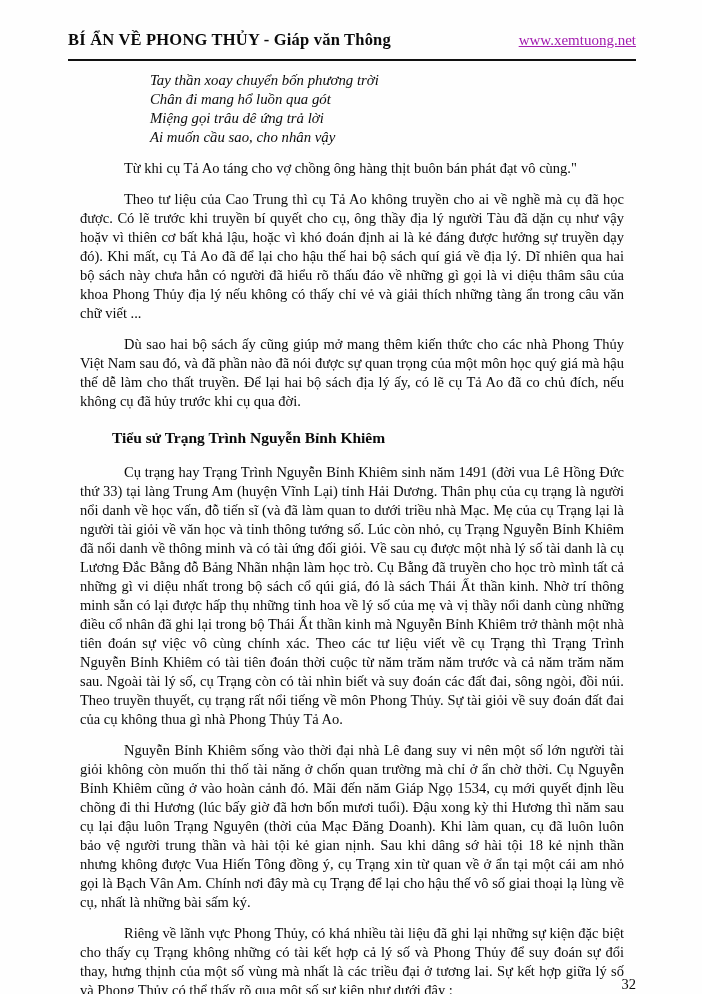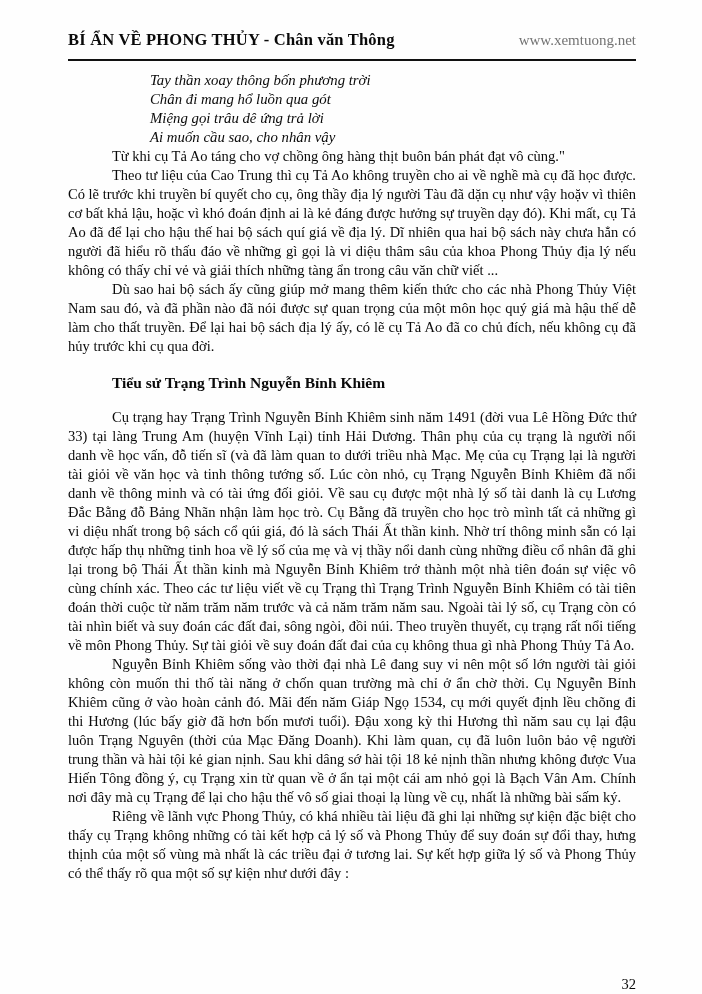--- a/index.html
+++ b/index.html
@@ -24,38 +24,39 @@
     align-items: baseline;
   }
   .book-title {
     font-weight: bold;
     font-size: 16.5px;
     letter-spacing: 0.2px;
     white-space: nowrap;
   }
   .website-link {
     font-size: 15px;
-    color: #737373;
+    color: #a21caf;
+    text-decoration: underline;
     cursor: pointer;
     white-space: nowrap;
   }
   .header-divider {
     border: none;
     border-top: 2px solid #111;
     margin: 9px 0 10px 0;
   }
   .poem {
     margin-left: 82px;
     font-style: italic;
     font-size: 14.8px;
     line-height: 19px;
   }
   .poem-line { white-space: nowrap; }
   .body-text p {
-    margin: 0;
+    margin: 12px;
     font-size: 14.5px;
     line-height: 19px;
     text-align: justify;
     text-indent: 44px;
   }
   .section-heading {
     font-size: 15.5px;
     font-weight: bold;
     margin: 18px 0 16px 0;
     padding-left: 44px;
@@ -66,28 +67,28 @@
     right: 66px;
     font-size: 14.5px;
   }
 </style>
 </head>
 <body>
 
 <div class="page">
 
   <div class="page-header">
-    <span class="book-title">BÍ ẨN VỀ PHONG THỦY  - Chân văn Thông</span>
+    <span class="book-title">BÍ ẨN VỀ PHONG THỦY  - Giáp văn Thông</span>
     <a class="website-link">www.xemtuong.net</a>
   </div>
 
   <hr class="header-divider">
 
   <div class="poem">
-    <div class="poem-line">Tay thần xoay thông bốn phương trời</div>
+    <div class="poem-line">Tay thần xoay chuyển bốn phương trời</div>
     <div class="poem-line">Chân đi mang hổ luồn qua gót</div>
     <div class="poem-line">Miệng gọi trâu dê ứng trả lời</div>
     <div class="poem-line">Ai muốn cầu sao, cho nhân vậy</div>
   </div>
 
   <div class="body-text">
     <p>Từ khi cụ Tả Ao táng cho vợ chồng ông hàng thịt buôn bán phát đạt vô cùng."</p>
     <p>Theo tư liệu của Cao Trung thì cụ Tả Ao không  truyền cho ai về nghề mà cụ đã học được. Có lẽ trước khi truyền bí quyết cho cụ, ông thầy địa lý người Tàu đã dặn cụ như vậy hoặv vì thiên cơ bất khả lậu, hoặc vì khó đoán định ai là kẻ đáng được hưởng sự truyền dạy đó). Khi mất, cụ Tả Ao đã để lại cho hậu thế hai bộ sách quí giá về địa lý. Dĩ nhiên qua hai bộ sách này chưa hẳn có người đã hiểu rõ thấu đáo về những gì gọi là vi diệu thâm sâu của khoa Phong Thủy địa lý  nếu không có thấy chỉ vẻ và giải thích những tàng ẩn trong câu văn chữ viết ...</p>
     <p>Dù sao hai bộ sách ấy cũng giúp mở mang thêm kiến thức cho các nhà Phong Thủy Việt Nam sau đó, và đã phần nào đã nói được sự quan trọng của một môn học quý giá mà hậu thế dễ làm cho thất truyền. Để lại hai bộ sách địa lý ấy, có lẽ cụ Tả Ao đã co chủ đích, nếu không cụ đã hủy trước khi cụ qua đời.</p>
     <div class="section-heading">Tiểu sử Trạng Trình Nguyễn Bỉnh Khiêm</div>

